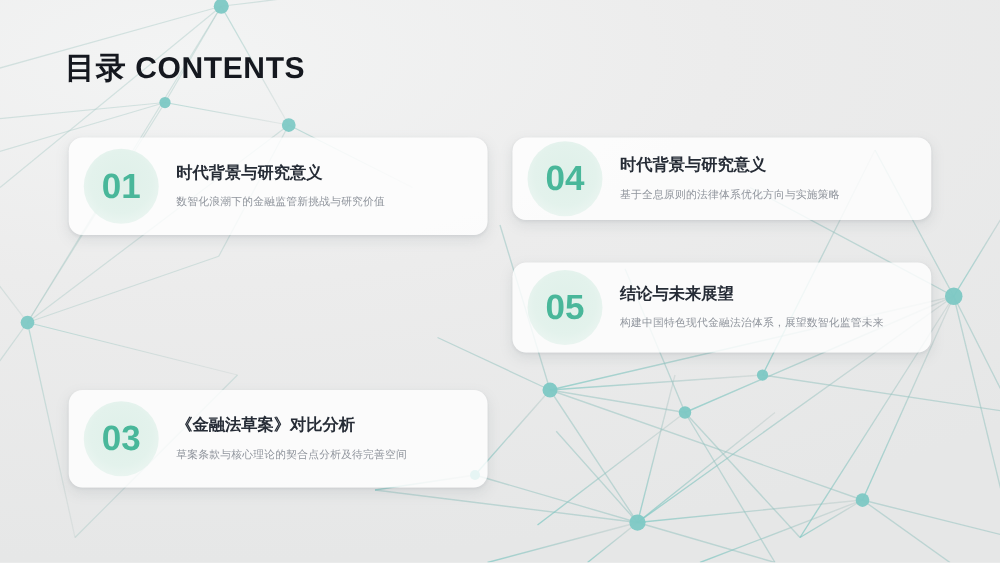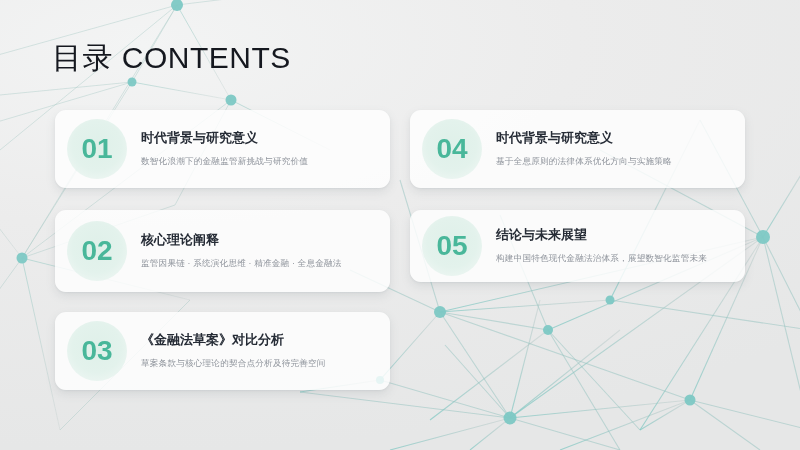--- a/index.html
+++ b/index.html
@@ -25,22 +25,22 @@
     position: absolute;
     left: 0; top: 0;
     width: 800px; height: 450px;
     pointer-events: none;
   }
   
   .page-title {
     position: absolute;
     left: 52px;
     top: 38px;
-    font-size: 30px;
-    font-weight: normal;
+    font-size: 24px;
+    font-weight: bold;
     letter-spacing: 0.5px;
     color: #15181f;
     white-space: nowrap;
     z-index: 5;
   }
   
   .card {
     position: absolute;
     box-sizing: border-box;
     background: rgba(255,255,255,0.80);
@@ -198,43 +198,33 @@
     <div class="card-num-wrap">
       <span class="num-circle"></span>
       <span class="card-num">01</span>
     </div>
     <div class="card-text">
       <div class="card-title">时代背景与研究意义</div>
       <div class="card-sub">数智化浪潮下的金融监管新挑战与研究价值</div>
     </div>
   </div>
 
-  <div class="card" style="left:55px; top:210px; width:335px; height:82px;">
-    <div class="card-num-wrap">
-      <span class="num-circle"></span>
-      <span class="card-num">02</span>
-    </div>
-    <div class="card-text">
-      <div class="card-title">核心理论阐释</div>
-      <div class="card-sub">监管因果链 · 系统演化思维 · 精准金融 · 全息金融法</div>
-    </div>
-  </div>
 
   <div class="card" style="left:55px; top:312px; width:335px; height:78px;">
     <div class="card-num-wrap">
       <span class="num-circle"></span>
       <span class="card-num">03</span>
     </div>
     <div class="card-text">
       <div class="card-title">《金融法草案》对比分析</div>
       <div class="card-sub">草案条款与核心理论的契合点分析及待完善空间</div>
     </div>
   </div>
 
-  <div class="card" style="left:410px; top:110px; width:335px; height:78px;">
+  <div class="card" style="left:410px; top:110px; width:335px; height:66px;">
     <div class="card-num-wrap">
       <span class="num-circle"></span>
       <span class="card-num">04</span>
     </div>
     <div class="card-text">
       <div class="card-title">时代背景与研究意义</div>
       <div class="card-sub">基于全息原则的法律体系优化方向与实施策略</div>
     </div>
   </div>
 

